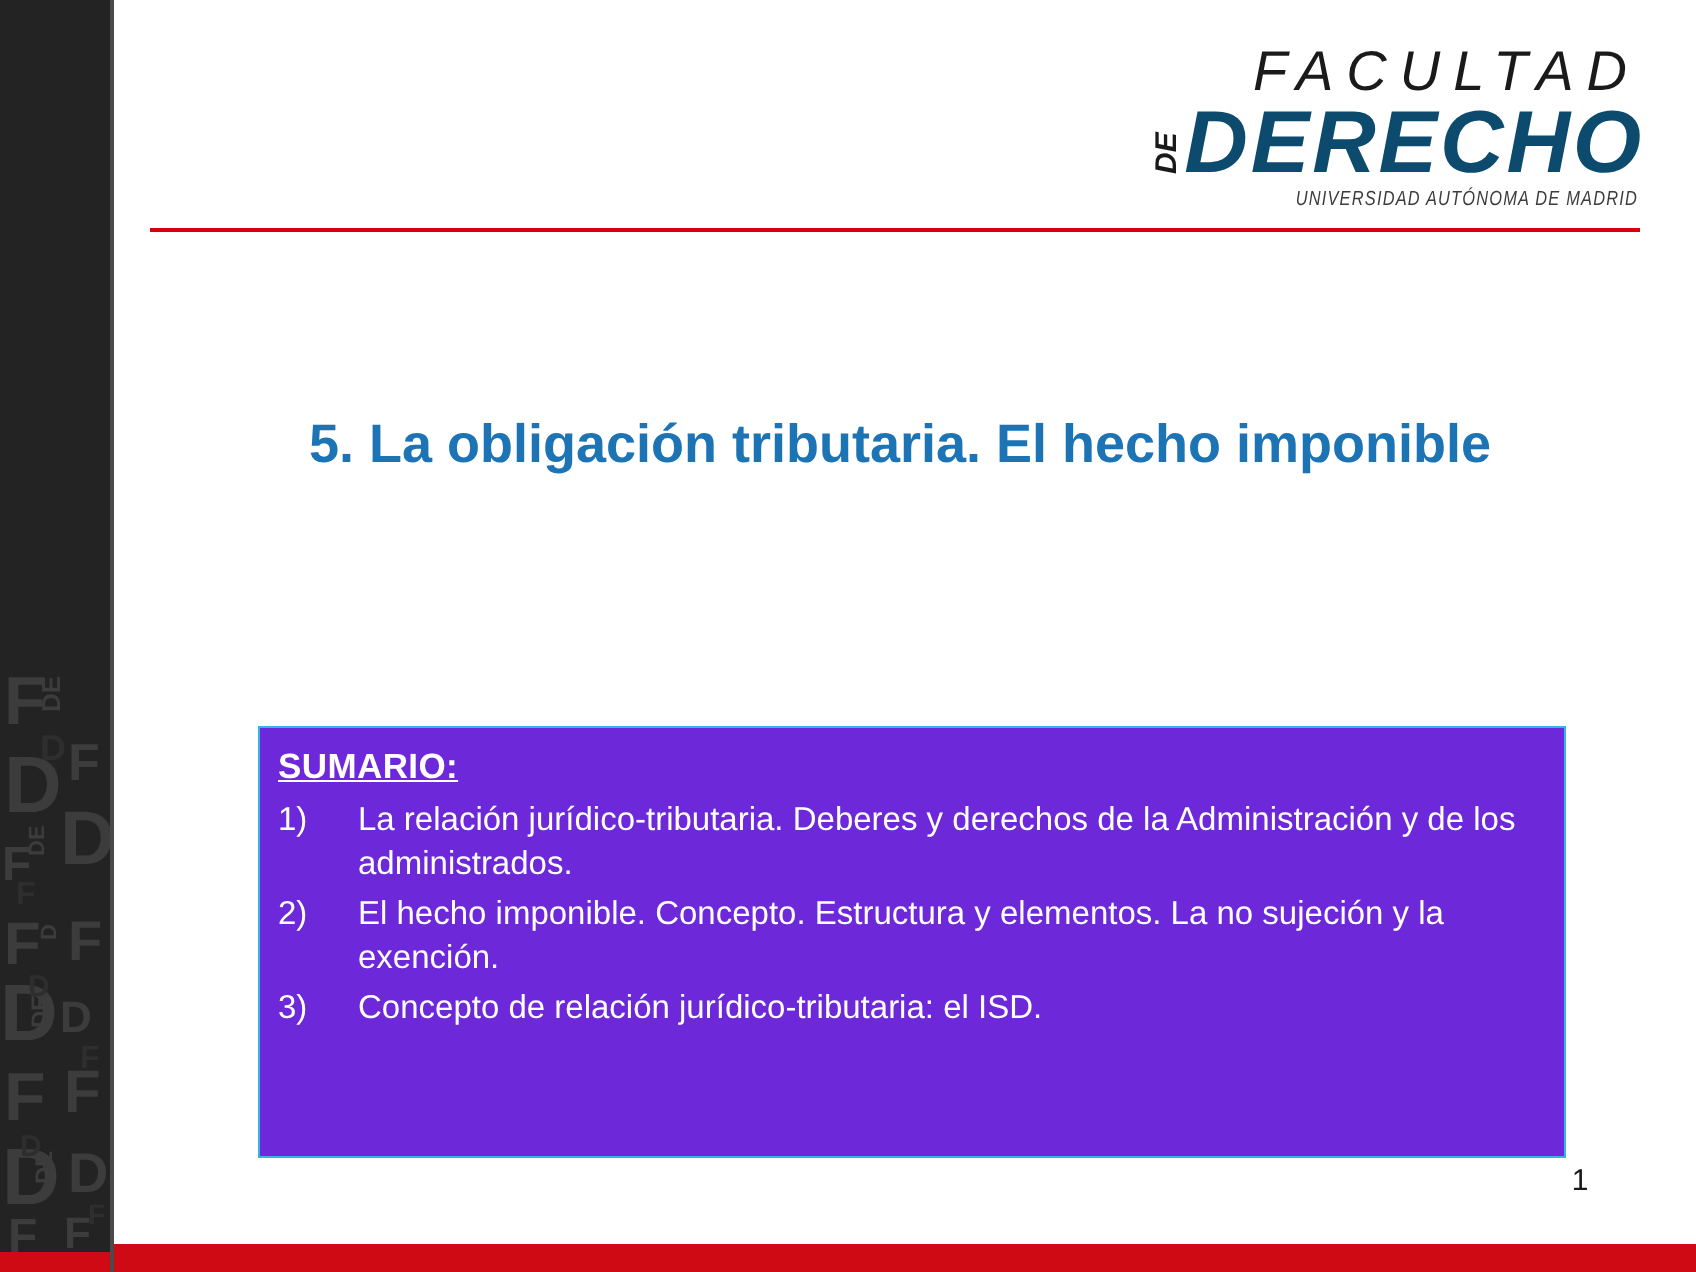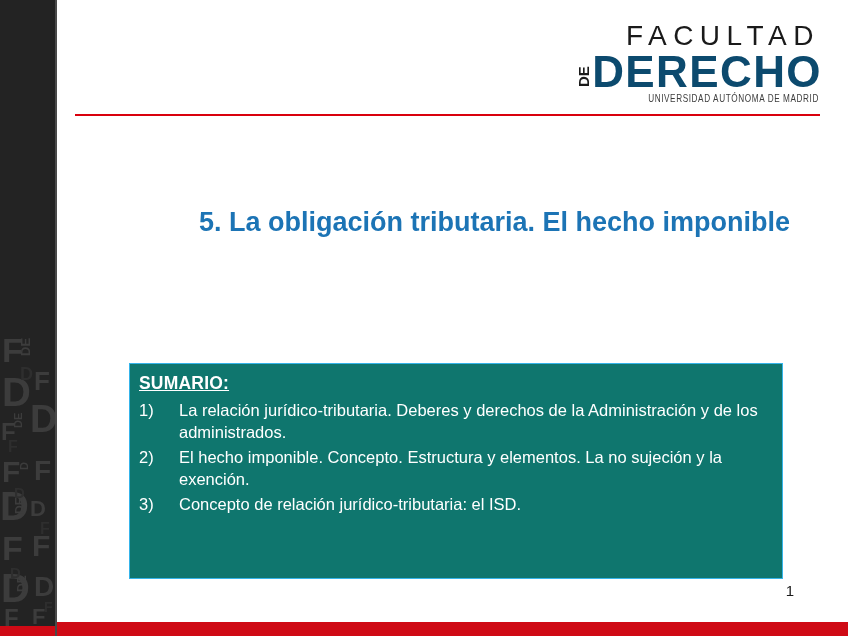--- a/index.html
+++ b/index.html
@@ -58,20 +58,21 @@
     z-index: 4;
   }
 
   
   #logo {
     position: absolute;
     right: 26px;
     top: 22px;
     text-align: right;
     line-height: 1;
+    font-style: italic;
   }
   #logo-facultad {
     font-size: 28px;
     letter-spacing: 6.5px;
     color: #1a1a1a;
     font-weight: 400;
     display: block;
     padding-right: 2px;
   }
   #logo-row2 {
@@ -122,35 +123,35 @@
     height: 2px;
     background: #d9000d;
   }
 
   
   #title {
     position: absolute;
     left: 110px;
     top: 205px;
     width: 680px;
-    text-align: right;
+    text-align: center;
     color: #1c74b5;
     font-size: 27px;
     font-weight: 700;
     line-height: 1.33;
   }
 
   
   #summary-box {
     position: absolute;
     left: 129px;
     top: 363px;
     width: 654px;
     height: 216px;
-    background: #0f766e;
+    background: #6d28d9;
     border: 1px solid #35b4ea;
     box-sizing: border-box;
     padding: 9px 10px 0 9px;
     color: #ffffff;
   }
   #summary-heading {
     font-size: 17.5px;
     font-weight: 700;
     text-decoration: underline;
     letter-spacing: 0.2px;

